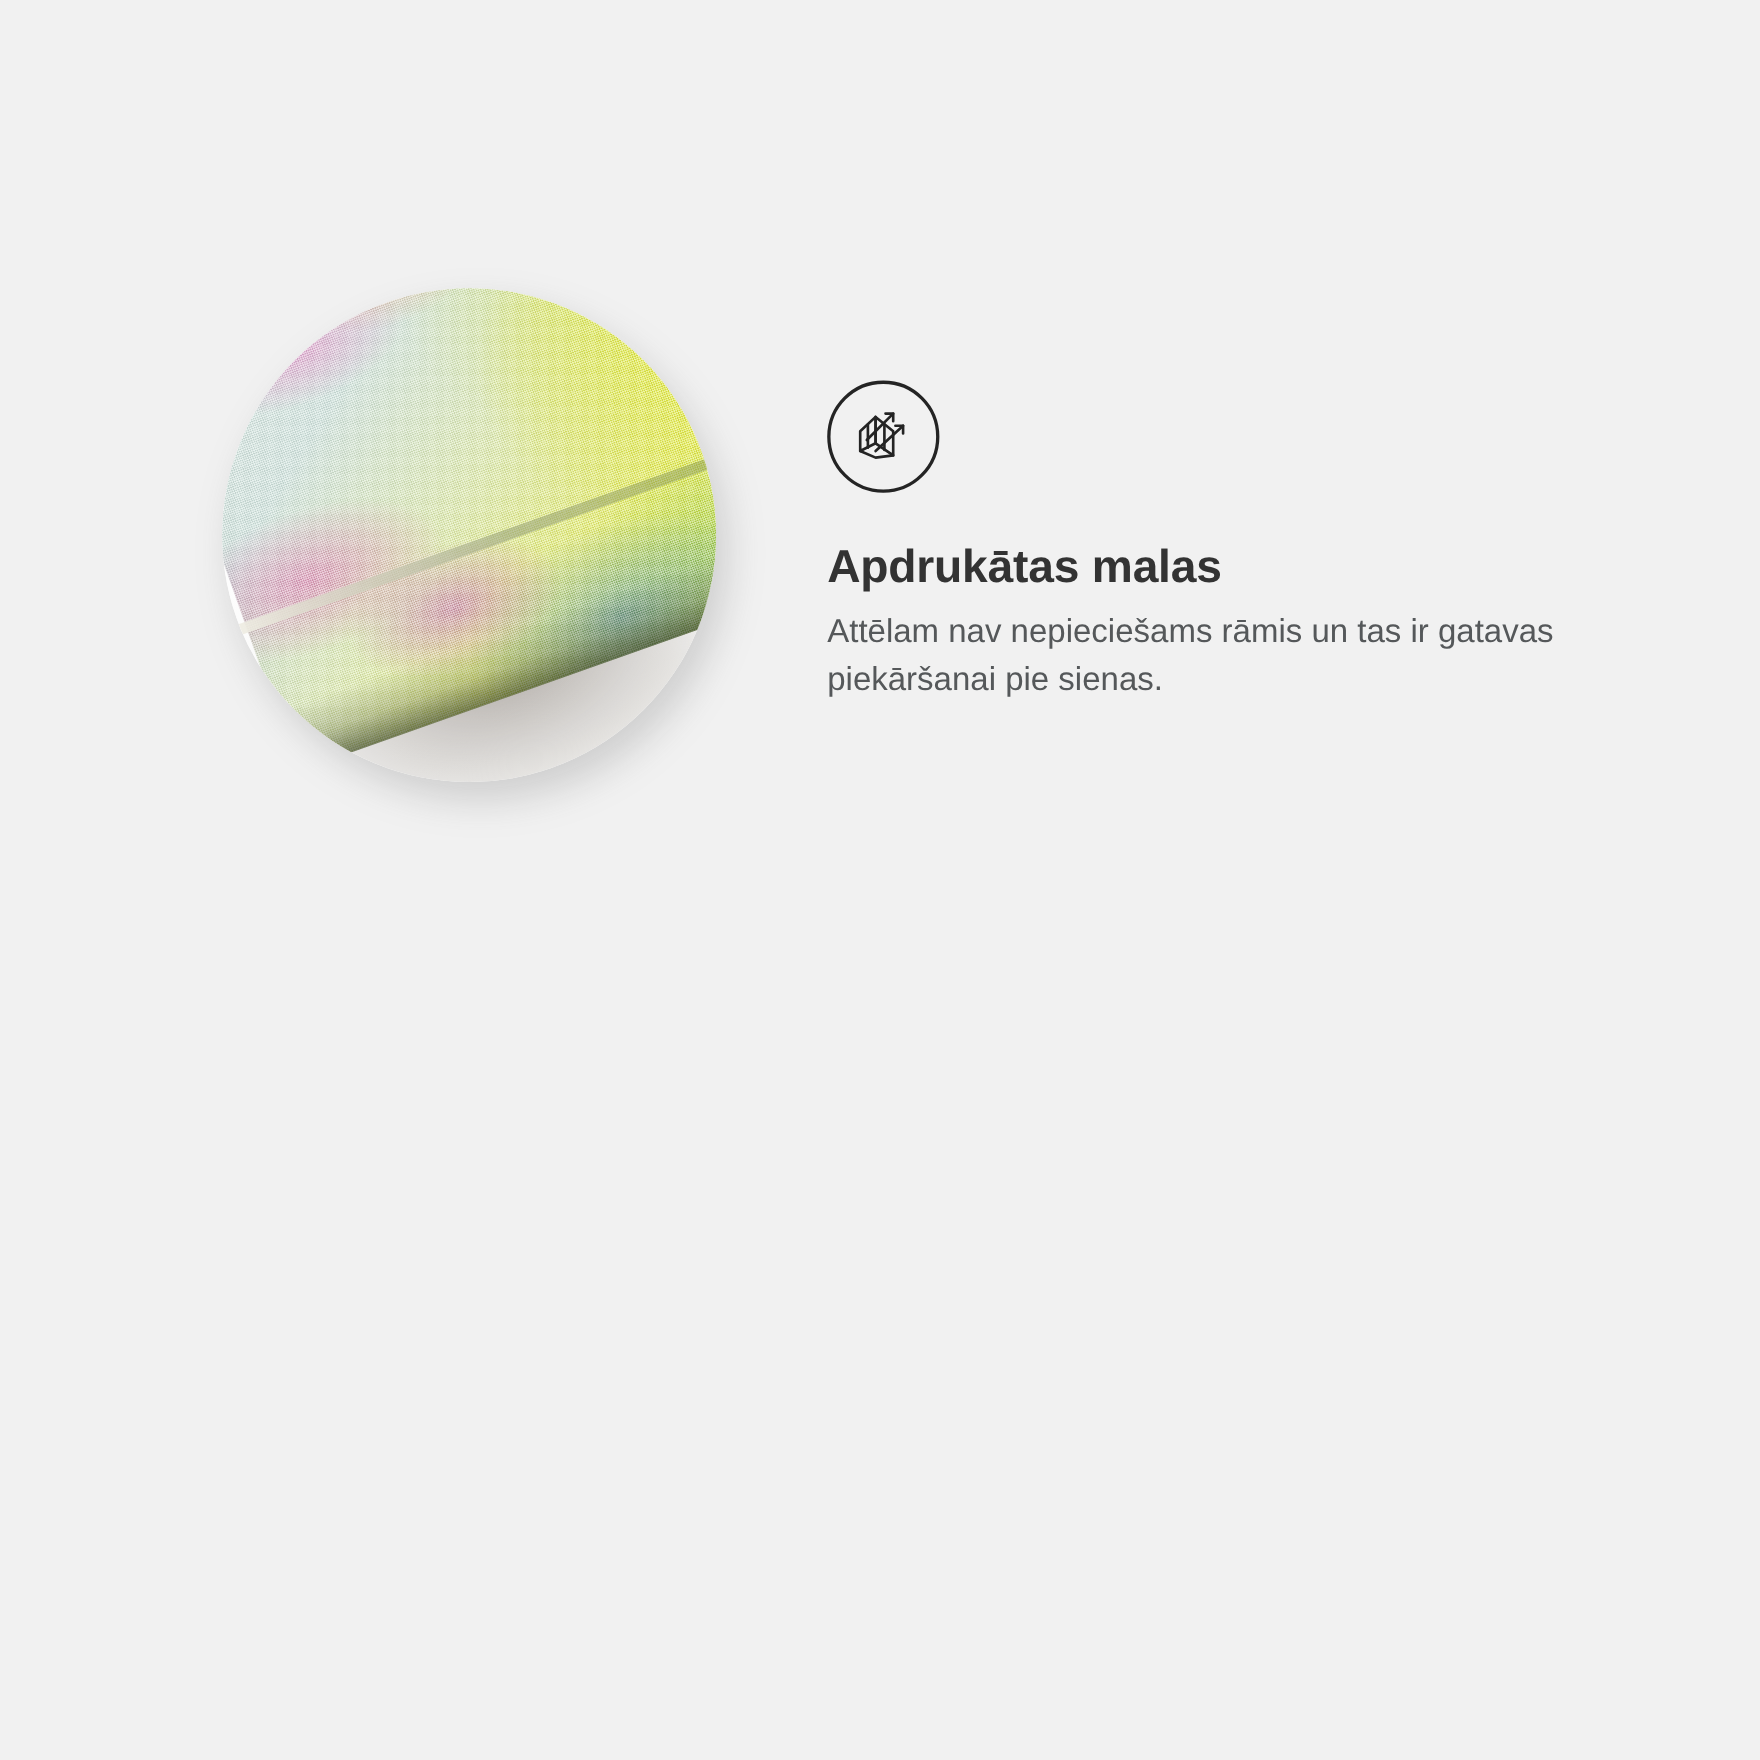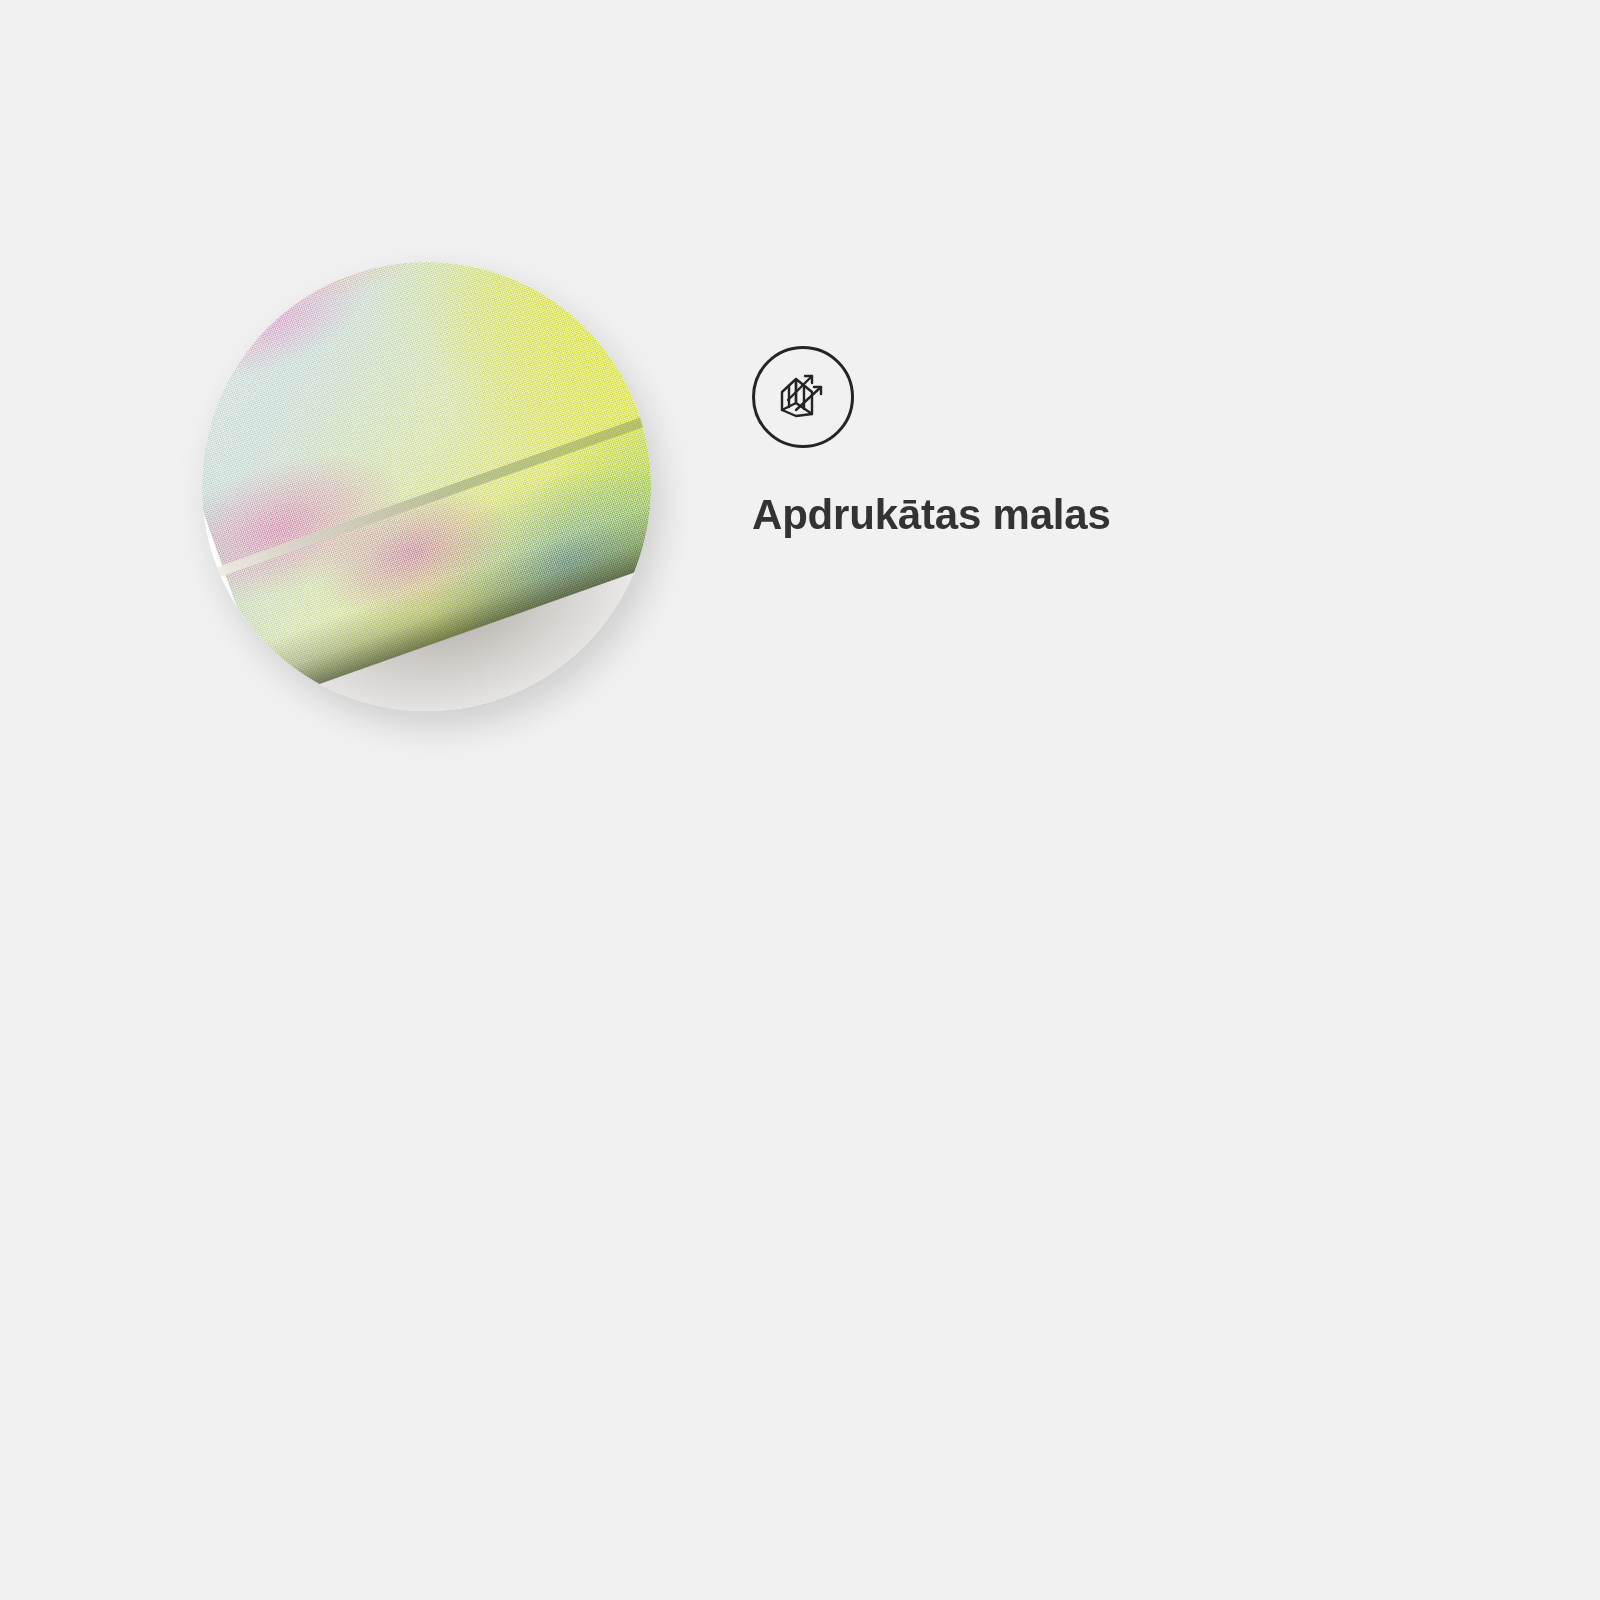--- a/index.html
+++ b/index.html
@@ -155,20 +155,21 @@
           <path d="M17 20 L17 41"></path>
           <path d="M32 20 L32 43"></path>
 
           <path d="M16 34 L40 10"></path>
           <path d="M33 10 L40 10 L40 17"></path>
           <path d="M24 44 L49 21"></path>
           <path d="M42 21 L49 21 L49 28"></path>
         </svg>
       </div>
       <h2 class="title">Apdrukātas malas</h2>
+      <p class="desc">Attēlam nav nepieciešams rāmis un tas ir gatavas piekāršanai pie sienas.</p>
     </div>
   </section>
 
   <section class="feature feature-2">
 
     
 
     
   </section>
 

